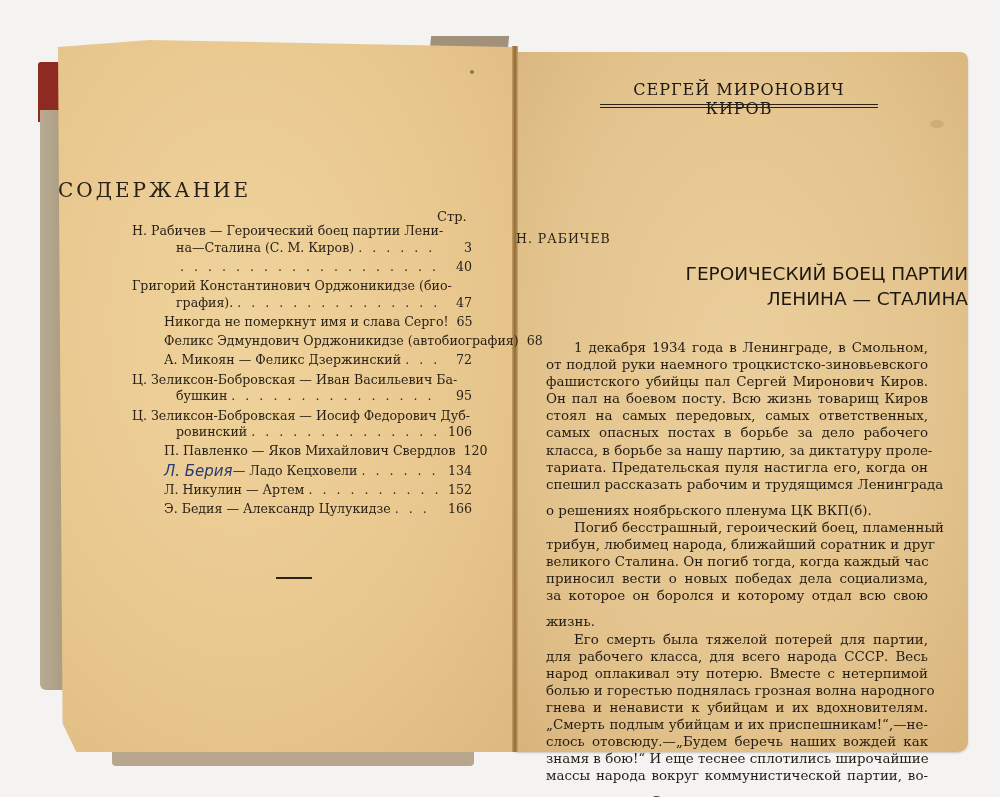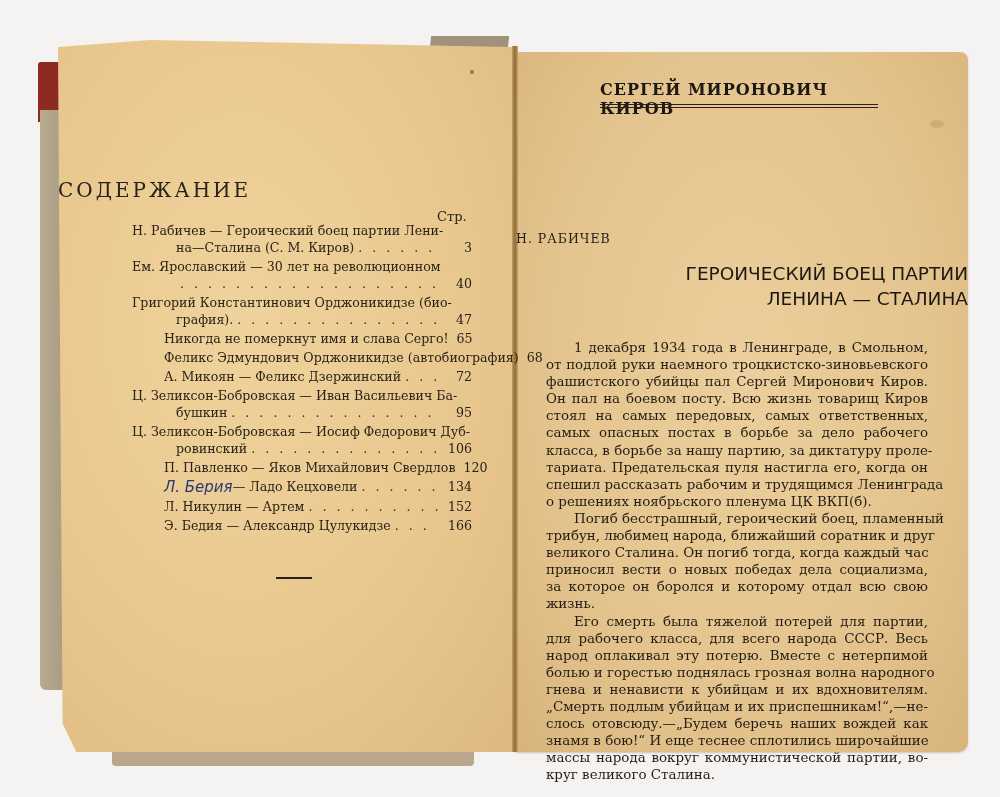--- a/index.html
+++ b/index.html
@@ -84,22 +84,22 @@
       font-size: 15px;
     }
     .toc-rule {
       position: absolute; left: 276px; top: 577px; width: 36px; height: 2px;
       background: #2a2218;
     }
 
     
     .running-head {
       position: absolute; left: 600px; top: 80px; width: 278px;
-      font-family: "DejaVu Serif", serif; font-weight: bold;
-      font-size: 16px; letter-spacing: 1px; color: #1e1812;
+      font-family: "DejaVu Serif", serif; font-weight: normal;
+      font-size: 16px; letter-spacing: 1px; text-align: center; color: #1e1812;
     }
     .running-rule {
       position: absolute; left: 600px; top: 104px; width: 278px; height: 4px;
       border-top: 1.5px solid #2a2218; border-bottom: 1px solid #2a2218;
       box-sizing: border-box;
     }
     .author {
       position: absolute; left: 516px; width: 452px; top: 231px;
       font-size: 12.5px; letter-spacing: 1px; color: #2a2218;
     }
@@ -107,21 +107,21 @@
       position: absolute; left: 516px; width: 452px; top: 261px;
       text-align: right; font-family: "DejaVu Sans", sans-serif;
       font-size: 18.5px; line-height: 25px; color: #1e1812;
     }
     .article-body {
       position: absolute; left: 546px; top: 339px; width: 382px;
       font-size: 13.4px; line-height: 17.1px; color: #231c14;
     }
     .article-body .bl { display: block; white-space: nowrap; text-align: justify; text-align-last: justify; }
     .article-body .bl.first { padding-left: 28px; }
-    .article-body .bl.last { text-align-last: left; }
+    .article-body .bl.last { text-align-last: left; margin-top: 9px; }
 
     .stain { position: absolute; border-radius: 50%; background: rgba(140,100,50,0.18); }
   </style>
 </head>
 <body>
 
 <div class="scene">
   <div class="cover-red"></div>
   <div class="cover-cloth-left"></div>
   <div class="cover-top-flap"></div>
@@ -140,21 +140,20 @@
   <div class="toc" id="toc">
       <div class="toc-entry">
         <span class="line">Н. Рабичев — Героический боец партии Лени-</span>
         <div class="lastline cont">
           <span>на—Сталина (С. М. Киров)</span>
           <span class="dots"></span>
           <span class="num">3</span>
         </div>
       </div>
       <div class="toc-entry">
-        <span class="line">Ем. Ярославский — 30 лет на революционном</span>
         <div class="lastline cont">
           <span class="dots"></span>
           <span class="num">40</span>
         </div>
       </div>
       <div class="toc-entry">
         <span class="line">Григорий Константинович Орджоникидзе (био-</span>
         <div class="lastline cont">
           <span>графия).</span>
           <span class="dots"></span>

